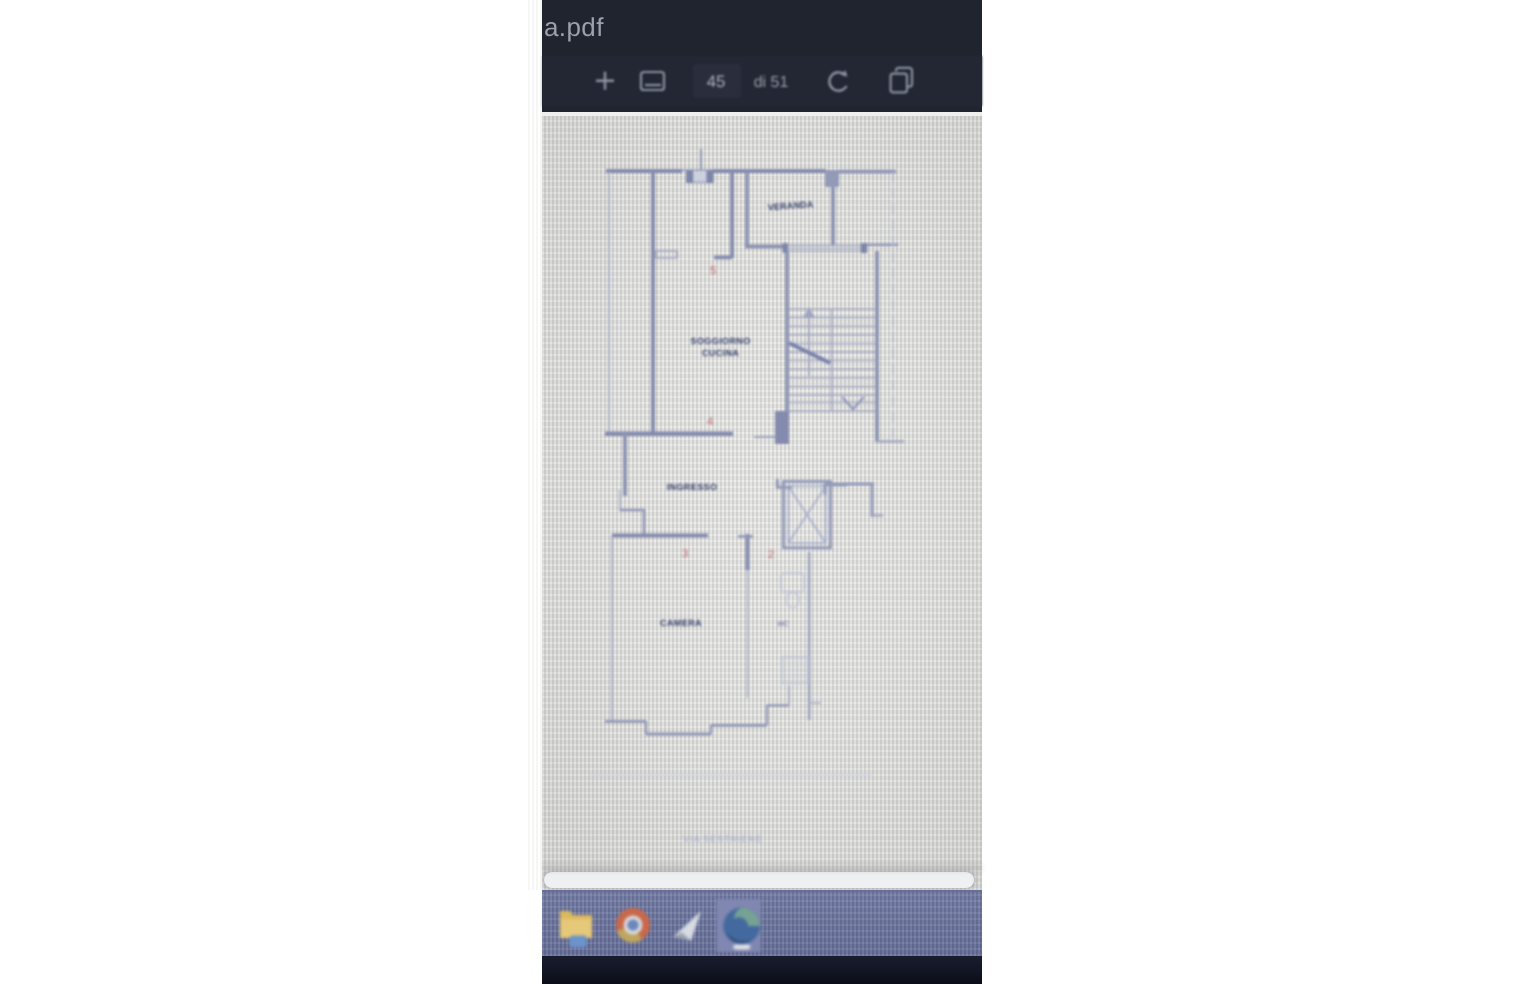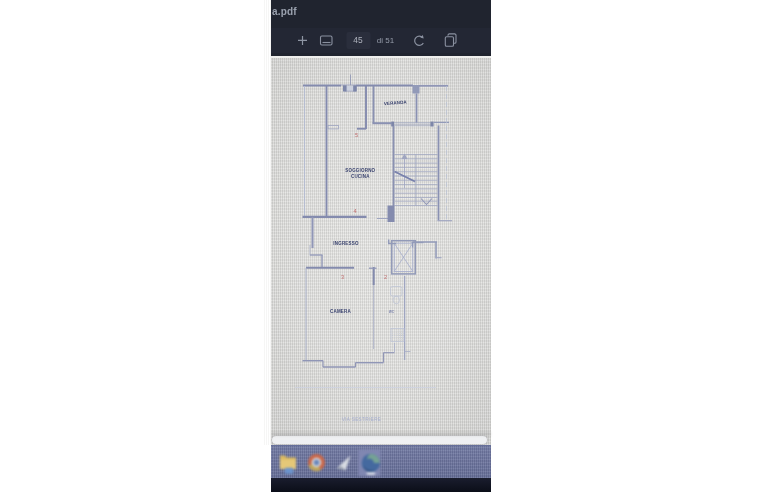--- a/index.html
+++ b/index.html
@@ -7,21 +7,21 @@
        font-family:"Liberation Sans", sans-serif;position:relative;}
   .abs{position:absolute;}
 </style>
 </head>
 <body>
 
 <div class="abs" id="shot" style="left:271px;top:0;width:220px;height:492px;background:#dddddb;">
 
   <div class="abs" style="left:0;top:0;width:220px;height:56px;background:#20242f;"></div>
 
-  <div class="abs" style="left:1px;top:6px;color:#9aa1ae;font-size:10px;letter-spacing:.2px;font-weight:bold;">a.pdf</div>
+  <div class="abs" style="left:1px;top:6px;color:#9aa1ae;font-size:13px;letter-spacing:.2px;">a.pdf</div>
 
   <svg class="abs" style="left:0;top:0;filter:blur(0.4px);" width="220" height="56" viewBox="271 0 220 56">
 
     <rect x="271" y="28" width="220" height="25" fill="#232734"></rect>
 
     <g stroke="#8e95a3" stroke-width="1.2" fill="none">
       <path d="M298,40.4 H307 M302.5,35.9 V44.9"></path>
     </g>
 
     <g stroke="#8a91a0" stroke-width="1.1" fill="none">

